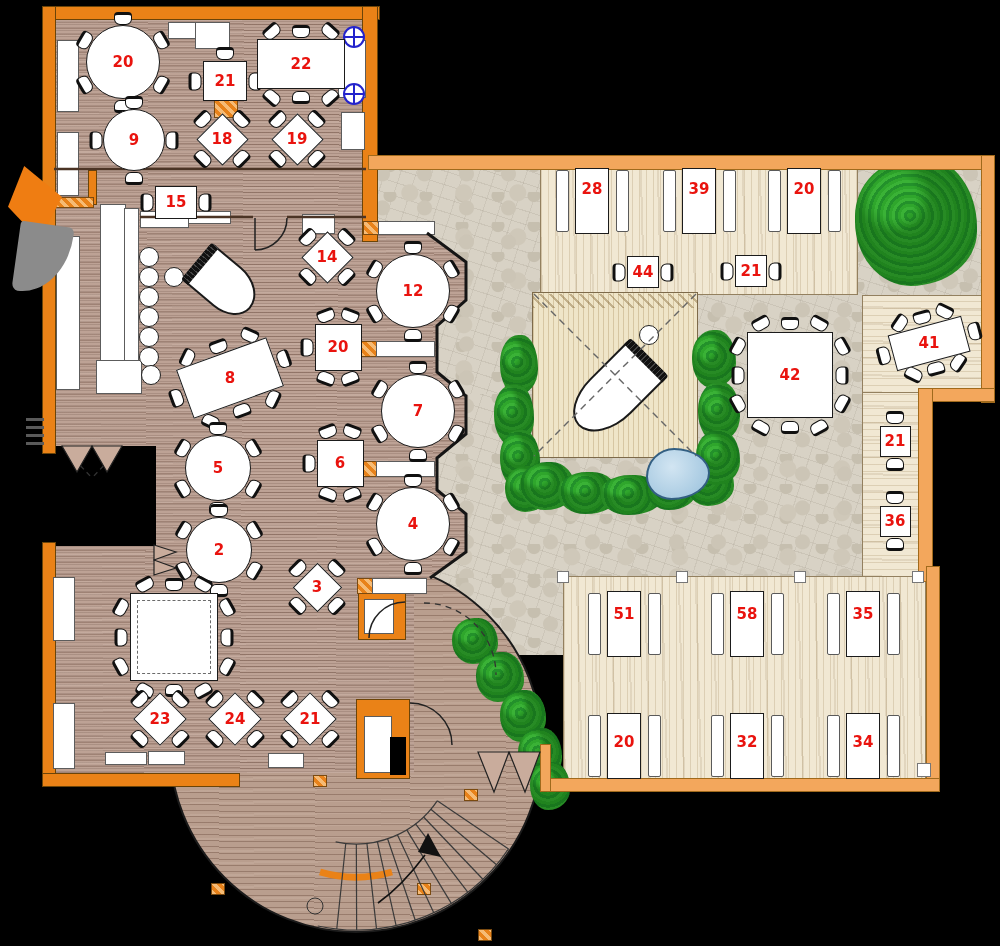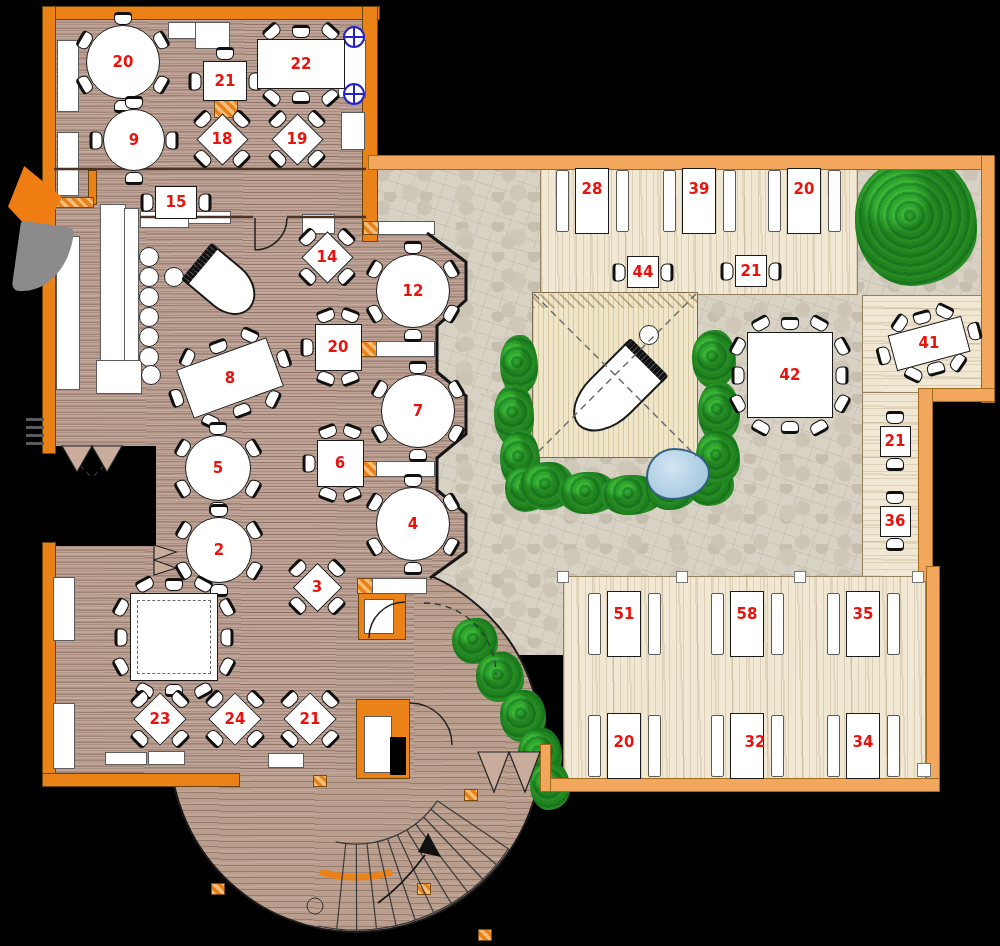--- a/index.html
+++ b/index.html
@@ -513,21 +513,21 @@
       <div class="twrap" style="left: 624px; top: 746px;">
         <div class="bench" style="left: -36.5px; top: -31px; width: 13px; height: 62px;"></div>
         <div class="bench" style="left: 23.5px; top: -31px; width: 13px; height: 62px;"></div>
         <div class="tbl " style="left: -17px; top: -33px; width: 34px; height: 66px;"></div>
         <span class="tnum" style="left: 0px; top: -4px;">20</span>
       </div>
       <div class="twrap" style="left: 747px; top: 746px;">
         <div class="bench" style="left: -36.5px; top: -31px; width: 13px; height: 62px;"></div>
         <div class="bench" style="left: 23.5px; top: -31px; width: 13px; height: 62px;"></div>
         <div class="tbl " style="left: -17px; top: -33px; width: 34px; height: 66px;"></div>
-        <span class="tnum" style="left: 0px; top: -4px; margin-left: 8px;">32</span>
+        <span class="tnum" style="left: 0px; top: -4px;">32</span>
       </div>
       <div class="twrap" style="left: 863px; top: 746px;">
         <div class="bench" style="left: -36.5px; top: -31px; width: 13px; height: 62px;"></div>
         <div class="bench" style="left: 23.5px; top: -31px; width: 13px; height: 62px;"></div>
         <div class="tbl " style="left: -17px; top: -33px; width: 34px; height: 66px;"></div>
         <span class="tnum" style="left: 0px; top: -4px;">34</span>
       </div>
     </div>
 </div>
 

